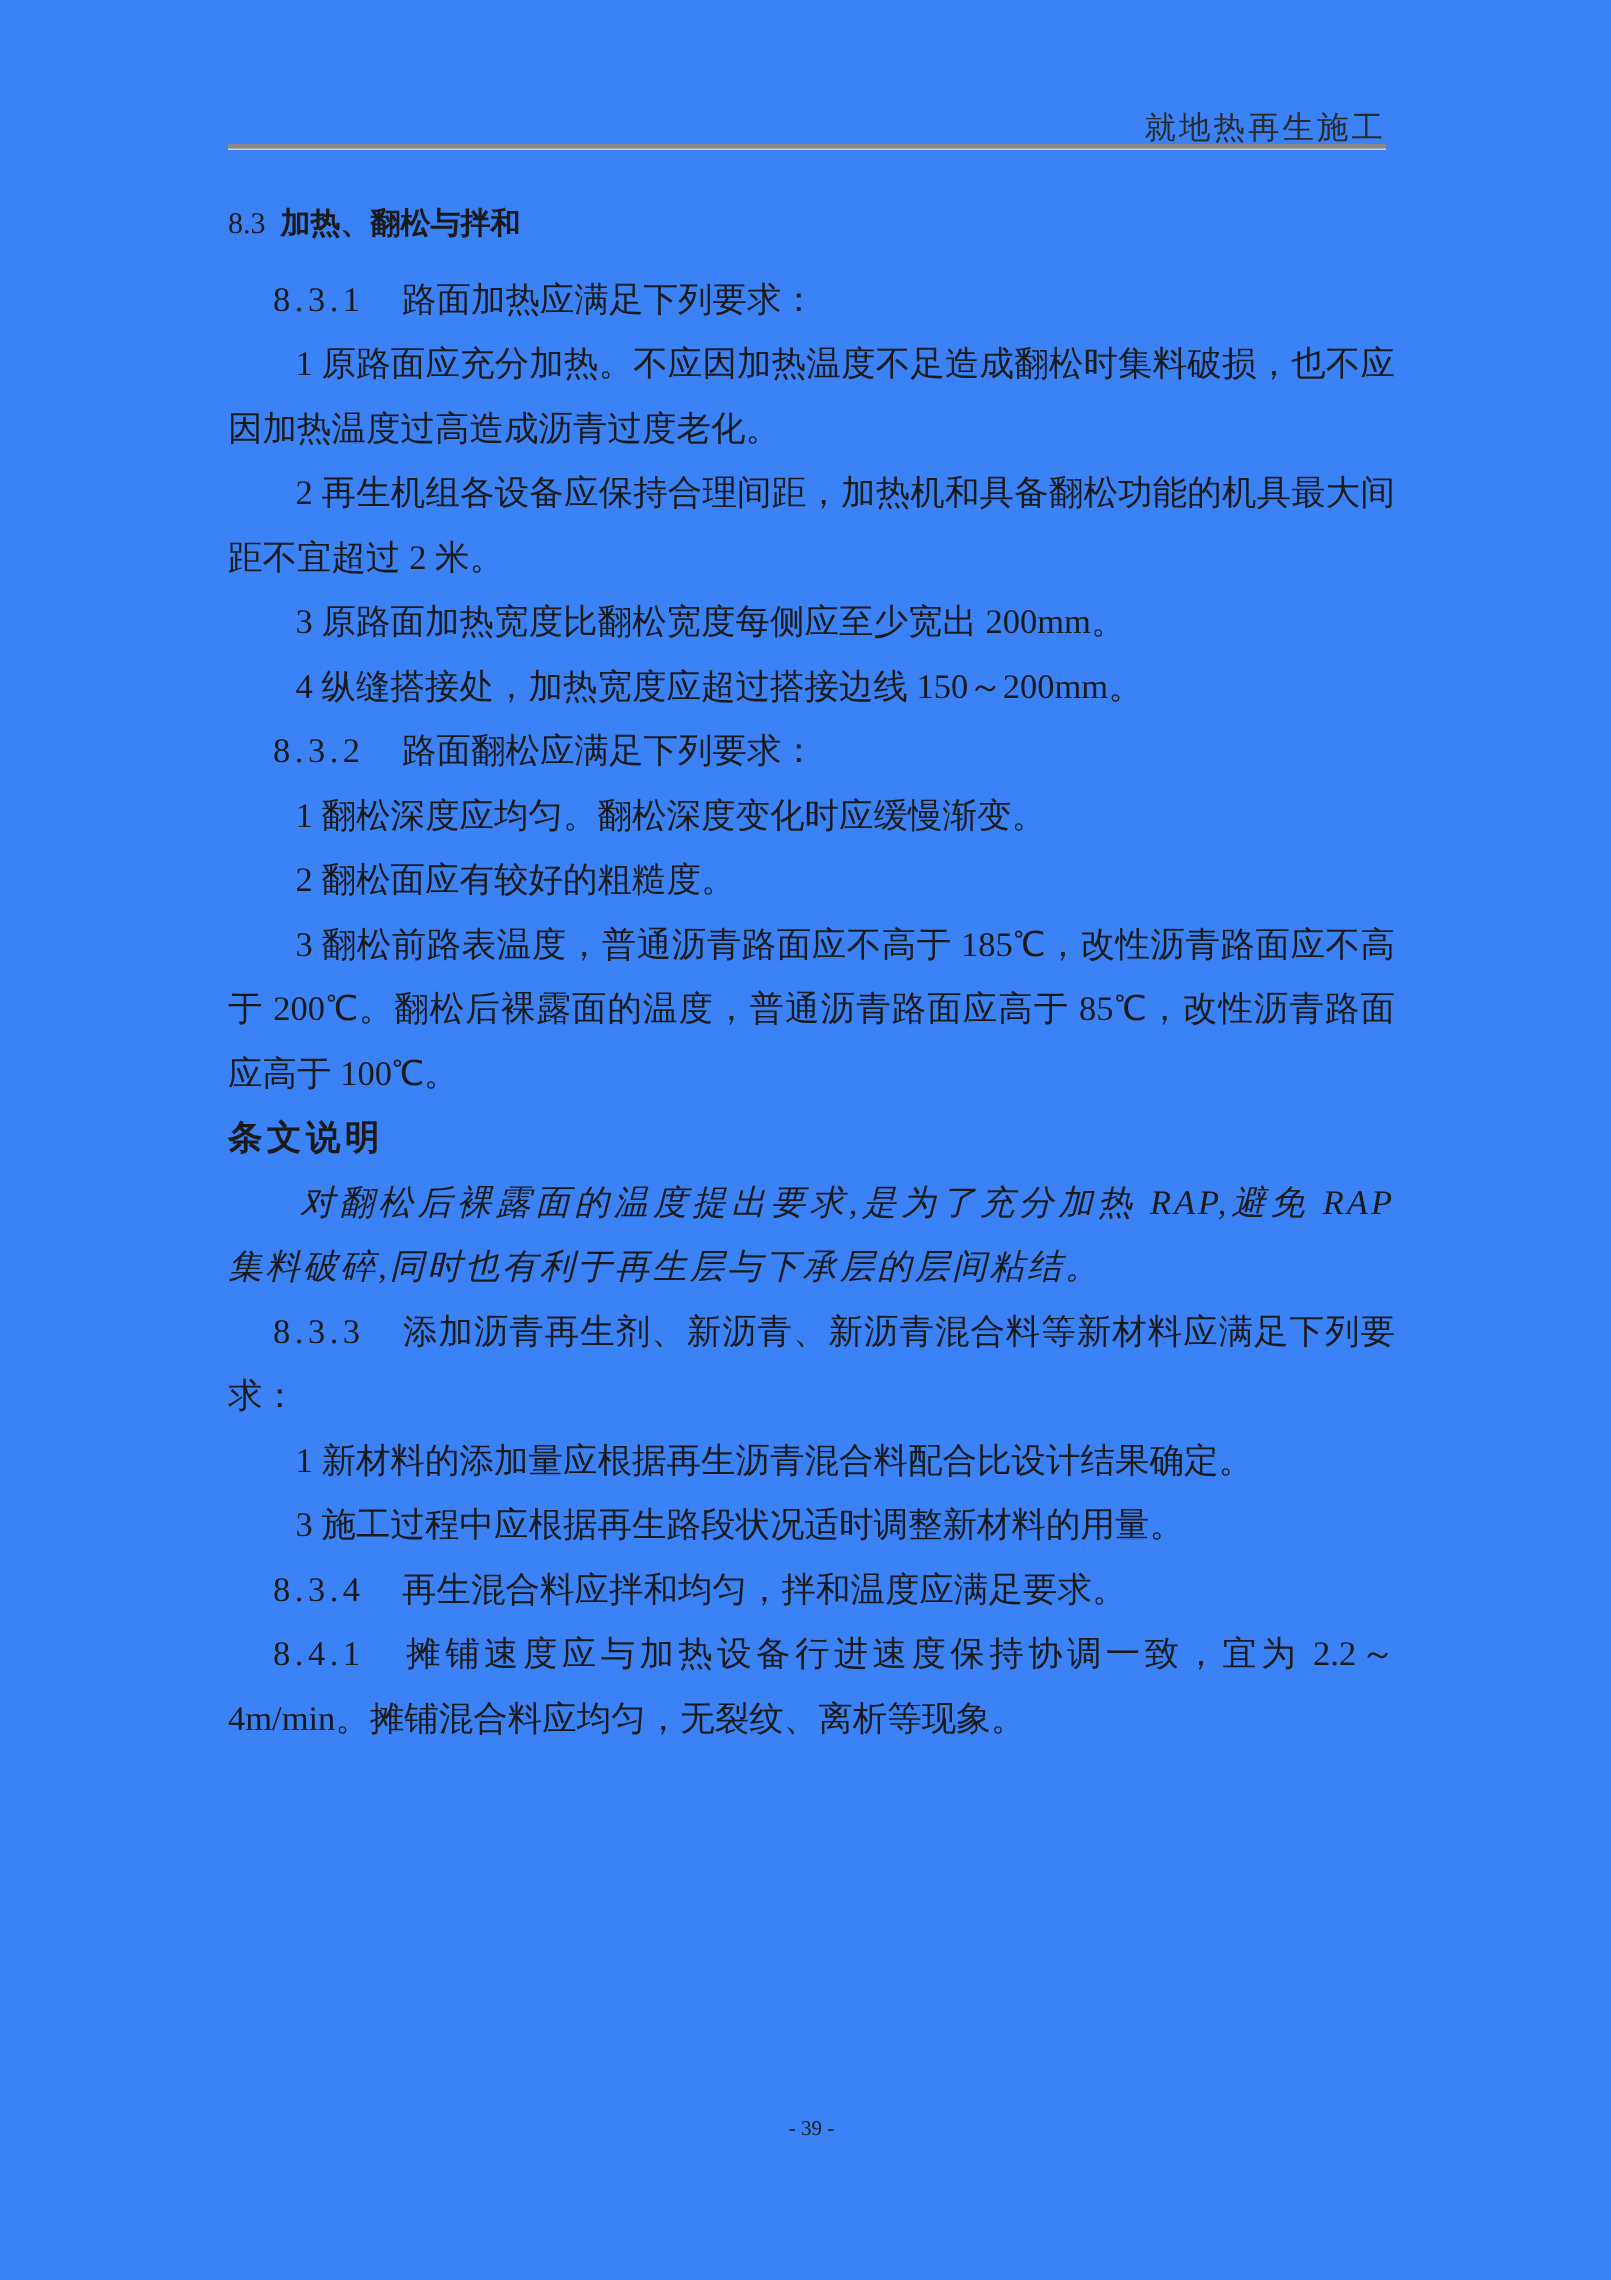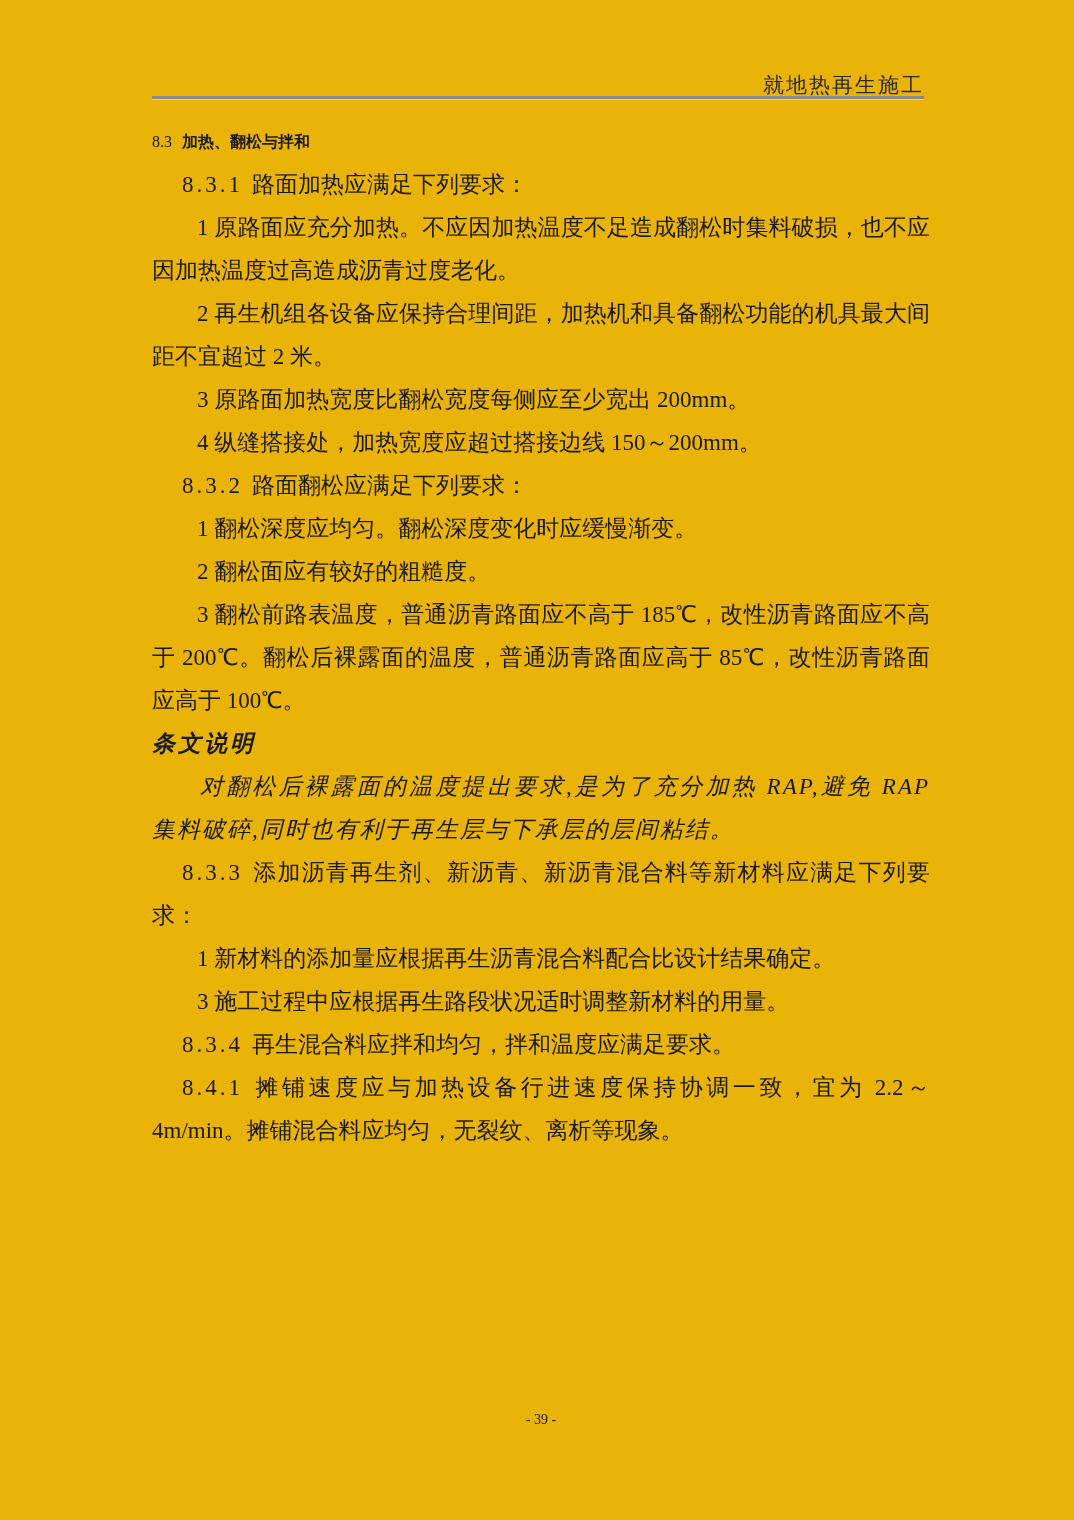--- a/index.html
+++ b/index.html
@@ -4,21 +4,21 @@
 <style>
   html, body {
     margin: 0;
     padding: 0;
     background: #ffffff;
   }
   .page {
     position: relative;
     width: 1074px;
     height: 1520px;
-    background: #eab308;
+    background: #3b82f6;
     color: #1a1a1a;
     font-family: "Liberation Serif", serif;
     overflow: hidden;
   }
   
   .running-head {
     position: absolute;
     top: 71px;
     right: 150px;
     font-size: 21px;
@@ -44,47 +44,46 @@
     line-height: 43px;
     text-align: justify;
     text-align-last: left;
   }
   .content p, .content h2 {
     margin: 0;
     padding: 0;
   }
   
   .h2 {
-    font-size: 16px;
-    line-height: 43px;
+    font-size: 20px;
+    line-height: 58px;
     font-weight: normal;
   }
   .h2 .h2-num {
     font-family: "Liberation Serif", serif;
     margin-right: 10px;
   }
   .h2 .h2-title {
     font-family: "Liberation Sans", sans-serif;
     font-weight: 700;
   }
   
   .clause {
     text-indent: 30px;
   }
   .clause .clause-num {
     letter-spacing: 3px;
-    margin-right: 9px;
+    margin-right: 25px;
   }
   
   .item {
     text-indent: 45px;
   }
   
   .note-heading {
-    font-style: italic;
     font-weight: 700;
     letter-spacing: 3px;
     font-size: 23px;
   }
   .note-text {
     font-style: italic;
     letter-spacing: 2px;
     text-indent: 48px;
   }
   

